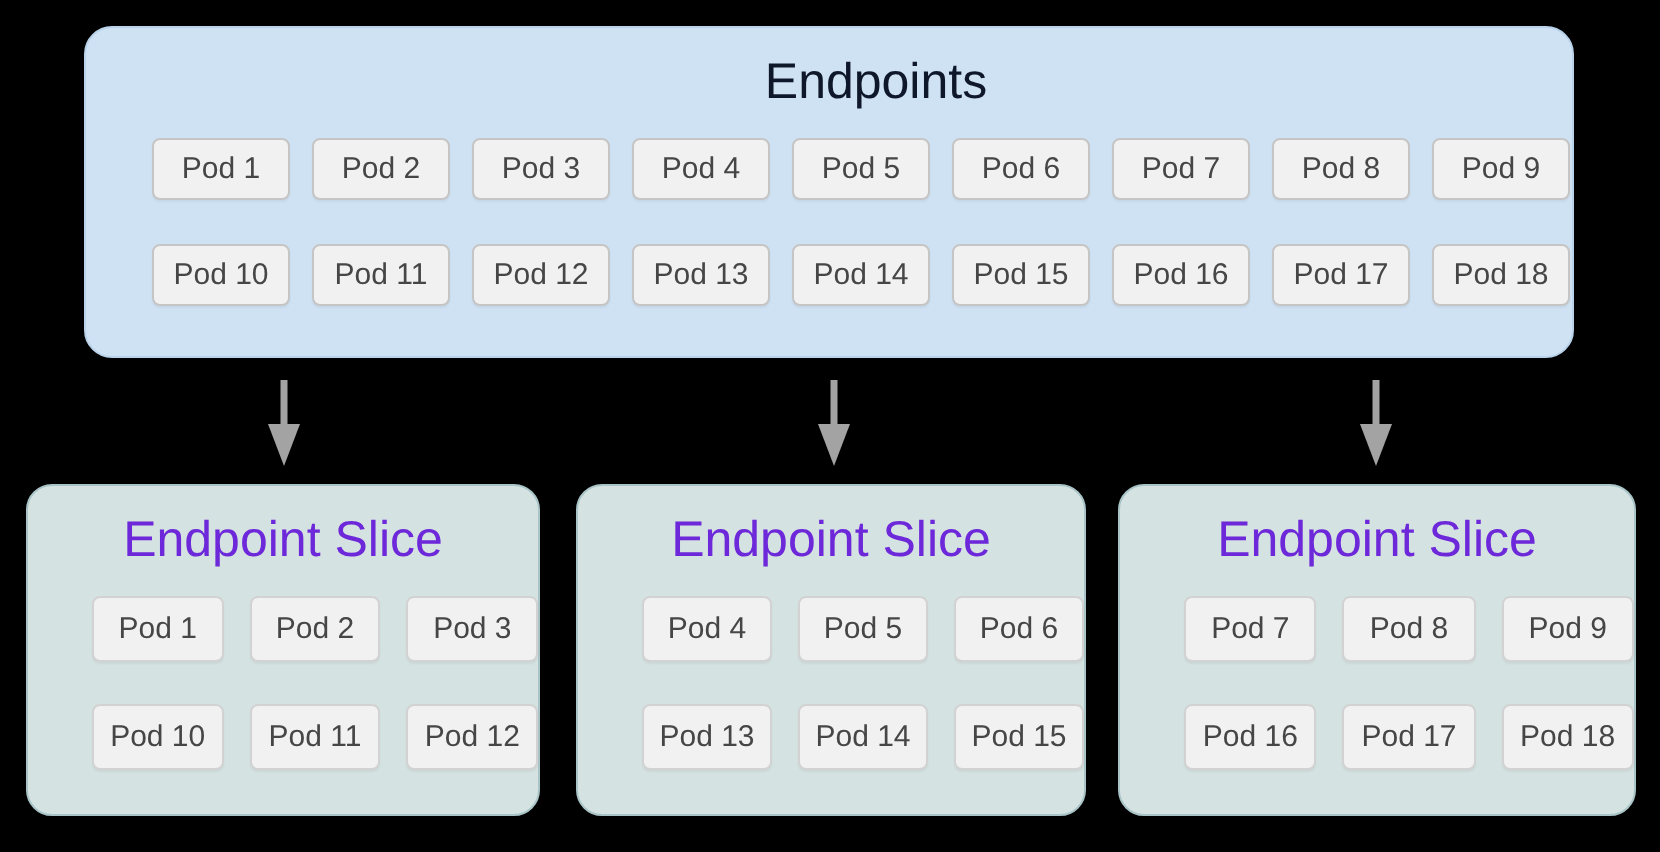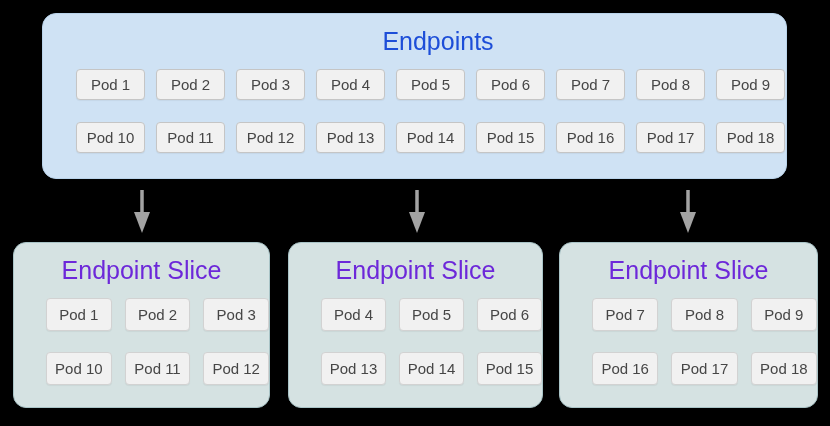--- a/index.html
+++ b/index.html
@@ -19,21 +19,21 @@
     background: #cfe2f4;
     border: 1px solid #b9d3ea;
     border-radius: 14px;
     box-sizing: border-box;
     display: flex; flex-direction: column;
   }
   .endpoints-title {
     height: 55px;
     display: flex; align-items: center; justify-content: center;
     font-size: 25px;
-    color: #1d4ed8;
+    color: #0f172a;
     padding-left: 47px;
   }
   .pod-row {
     display: flex; justify-content: center; gap: 11px; margin-left: 32px;
   }
   .endpoints-box .pod-row + .pod-row { margin-top: 22px; }
   .pod {
     width: 69px; height: 31px;
     background: #f1f1f1;
     border: 1px solid #c5c5c5;

